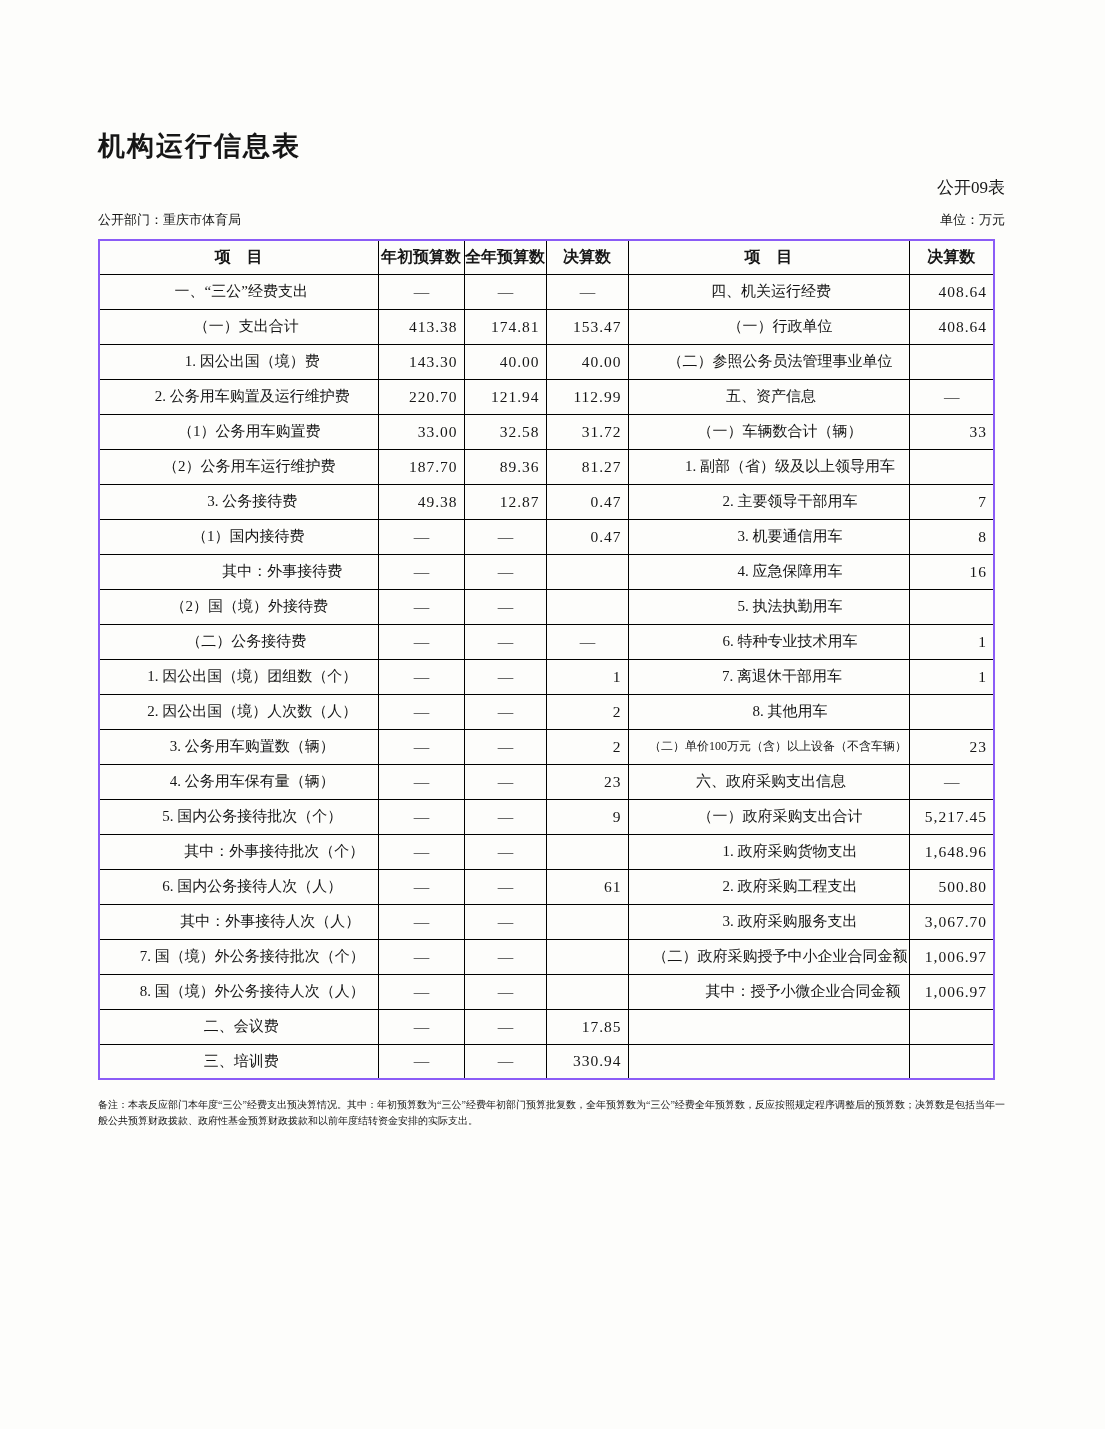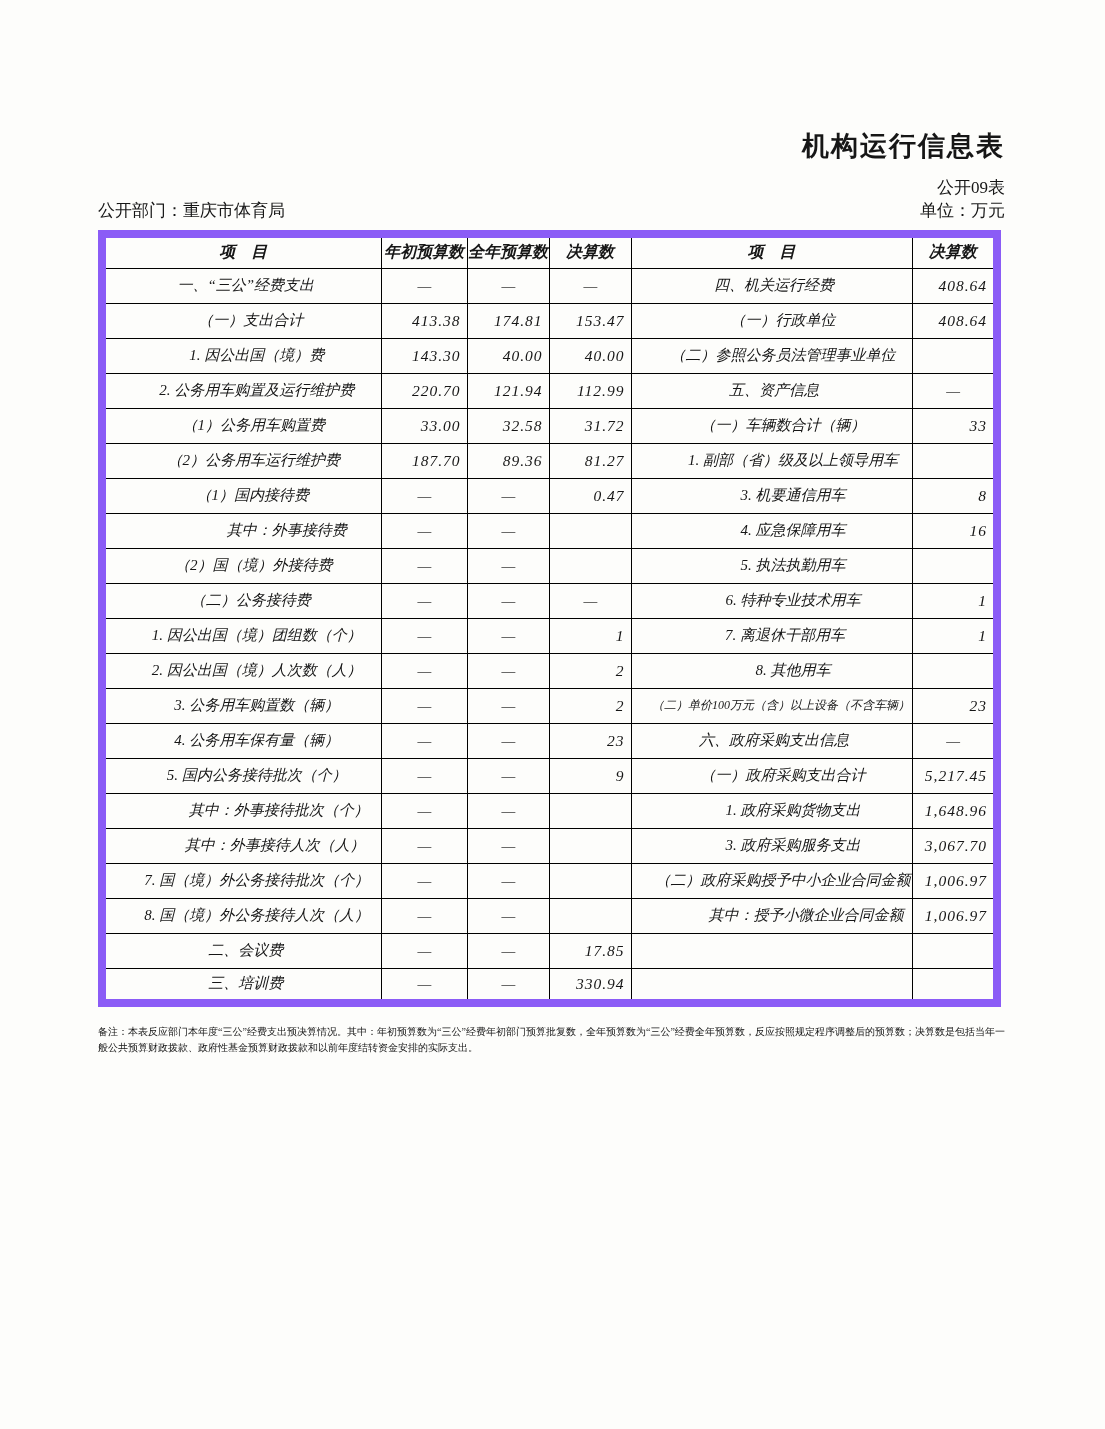--- a/index.html
+++ b/index.html
@@ -3,35 +3,34 @@
 <meta charset="utf-8">
 <style>
   html,body{margin:0;padding:0;background:#e8e8e8;}
   .page{
     width:1105px;height:1429px;background:#fdfdfb;margin:0 auto;
     box-sizing:border-box;position:relative;
     font-family:"Liberation Serif","DejaVu Serif",serif;color:#161616;
     padding:131px 100px 0 98px;
   }
   .title{
-    text-align:right;
+    text-align:left;
     font-family:"Liberation Sans","DejaVu Sans",sans-serif;
     font-weight:600;font-size:27px;letter-spacing:2px;line-height:30px;
   }
   .form-badge{
     text-align:right;font-size:17px;margin-top:16px;line-height:22px;width:907px;
   }
   .meta-row{
     display:flex;justify-content:space-between;align-items:flex-end;
-    font-size:17px;margin-bottom:7px;width:907px;line-height:24px;
+    font-size:13px;margin-top:9px;margin-bottom:7px;width:907px;line-height:24px;
   }
   table.main{
     border-collapse:collapse;table-layout:fixed;width:895px;
-    border:8px solid #8b5cf6;
-    font-style:italic;
+    border:2px solid #8b5cf6;
   }
   table.main th, table.main td{
     border:1px solid #000;box-sizing:border-box;
     height:35px;vertical-align:middle;overflow:hidden;
   }
   table.main thead th{height:34px;font-weight:bold;font-size:16px;text-align:center;padding:0;}
   td.label{font-size:15px;white-space:pre;text-align:center;}
   td.label.small{font-size:12px;}
   td.num{font-size:15.5px;text-align:right;padding-right:6px;letter-spacing:1px;white-space:nowrap;}
   td.num.dash{text-align:center;padding-right:0;letter-spacing:0;color:#333;}
@@ -116,20 +115,28 @@
         </tr>
         <tr>
           <td class="label" style="padding-left: 22px;">（2）公务用车运行维护费</td>
           <td class="num">187.70</td>
           <td class="num">89.36</td>
           <td class="num">81.27</td>
           <td class="label" style="padding-left: 44px;">1. 副部（省）级及以上领导用车</td>
           <td class="num"></td>
         </tr>
         <tr>
+          <td class="label" style="padding-left: 28px;">3. 公务接待费</td>
+          <td class="num">49.38</td>
+          <td class="num">12.87</td>
+          <td class="num">0.47</td>
+          <td class="label" style="padding-left: 44px;">2. 主要领导干部用车</td>
+          <td class="num">7</td>
+        </tr>
+        <tr>
           <td class="label" style="padding-left: 20px;">（1）国内接待费</td>
           <td class="num dash">—</td>
           <td class="num dash">—</td>
           <td class="num">0.47</td>
           <td class="label" style="padding-left: 44px;">3. 机要通信用车</td>
           <td class="num">8</td>
         </tr>
         <tr>
           <td class="label" style="padding-left: 88px;">其中：外事接待费</td>
           <td class="num dash">—</td>
@@ -196,20 +203,28 @@
         </tr>
         <tr>
           <td class="label" style="padding-left: 72px;">其中：外事接待批次（个）</td>
           <td class="num dash">—</td>
           <td class="num dash">—</td>
           <td class="num"></td>
           <td class="label" style="padding-left: 44px;">1. 政府采购货物支出</td>
           <td class="num">1,648.96</td>
         </tr>
         <tr>
+          <td class="label" style="padding-left: 28px;">6. 国内公务接待人次（人）</td>
+          <td class="num dash">—</td>
+          <td class="num dash">—</td>
+          <td class="num">61</td>
+          <td class="label" style="padding-left: 44px;">2. 政府采购工程支出</td>
+          <td class="num">500.80</td>
+        </tr>
+        <tr>
           <td class="label" style="padding-left: 64px;">其中：外事接待人次（人）</td>
           <td class="num dash">—</td>
           <td class="num dash">—</td>
           <td class="num"></td>
           <td class="label" style="padding-left: 44px;">3. 政府采购服务支出</td>
           <td class="num">3,067.70</td>
         </tr>
         <tr>
           <td class="label" style="padding-left: 28px;">7. 国（境）外公务接待批次（个）</td>
           <td class="num dash">—</td>

